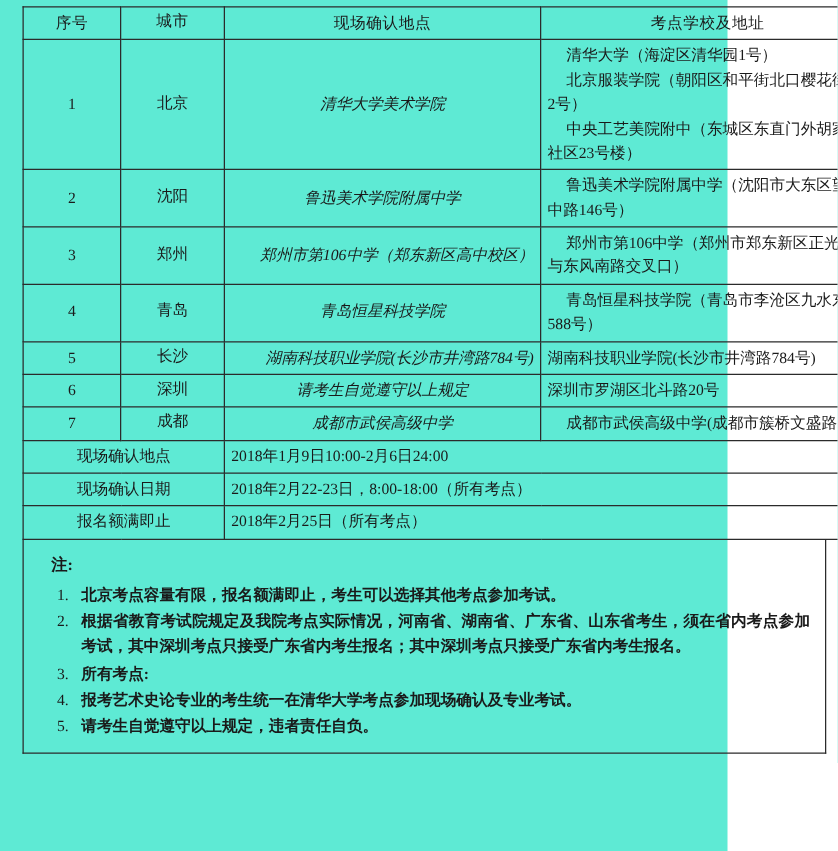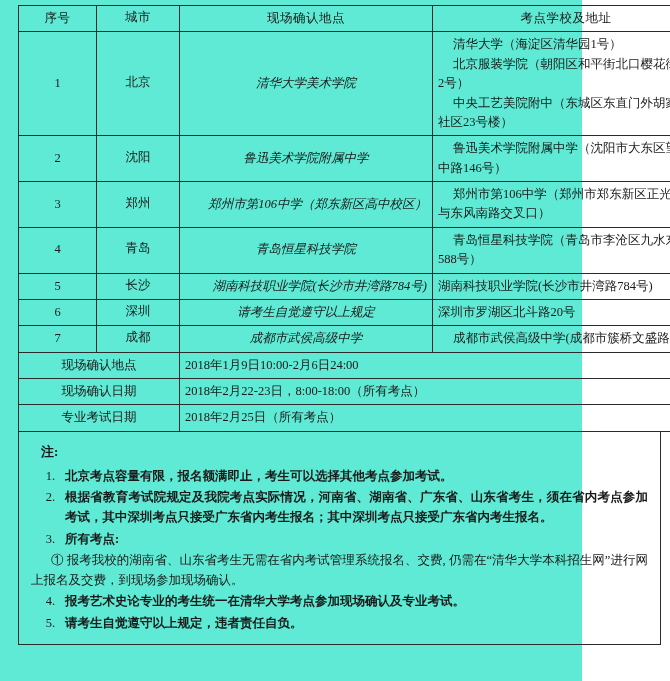--- a/index.html
+++ b/index.html
@@ -174,21 +174,21 @@
         <td class="date-label" colspan="2">现场确认地点</td>
         <td class="date-value" colspan="2">2018年1月9日10:00-2月6日24:00</td>
       </tr>
 
       <tr>
         <td class="date-label" colspan="2">现场确认日期</td>
         <td class="date-value" colspan="2">2018年2月22-23日，8:00-18:00（所有考点）</td>
       </tr>
 
       <tr>
-        <td class="date-label" colspan="2">专业考试日期</td>
+        <td class="date-label" colspan="2">报名额满即止</td>
         <td class="date-value" colspan="2">2018年2月25日（所有考点）</td>
       </tr>
 
     </tbody>
   </table>
 
   <div class="notes-box">
     <div class="notes-title">注:</div>
 
     <div class="note-item">
@@ -199,21 +199,20 @@
     <div class="note-item">
       <span class="note-num">2.</span>
       <span class="note-text">根据省教育考试院规定及我院考点实际情况，河南省、湖南省、广东省、山东省考生，须在省内考点参加考试，其中深圳考点只接受广东省内考生报名；其中深圳考点只接受广东省内考生报名。</span>
     </div>
 
     <div class="note-item">
       <span class="note-num">3.</span>
       <span class="note-text">所有考点:</span>
     </div>
 
-    <div class="sub-note">① 报考我校的湖南省、山东省考生无需在省内考试管理系统报名、交费, 仍需在“清华大学本科招生网”进行网上报名及交费，到现场参加现场确认。</div>
 
     <div class="note-item">
       <span class="note-num">4.</span>
       <span class="note-text">报考艺术史论专业的考生统一在清华大学考点参加现场确认及专业考试。</span>
     </div>
 
     <div class="note-item">
       <span class="note-num">5.</span>
       <span class="note-text">请考生自觉遵守以上规定，违者责任自负。</span>
     </div>

